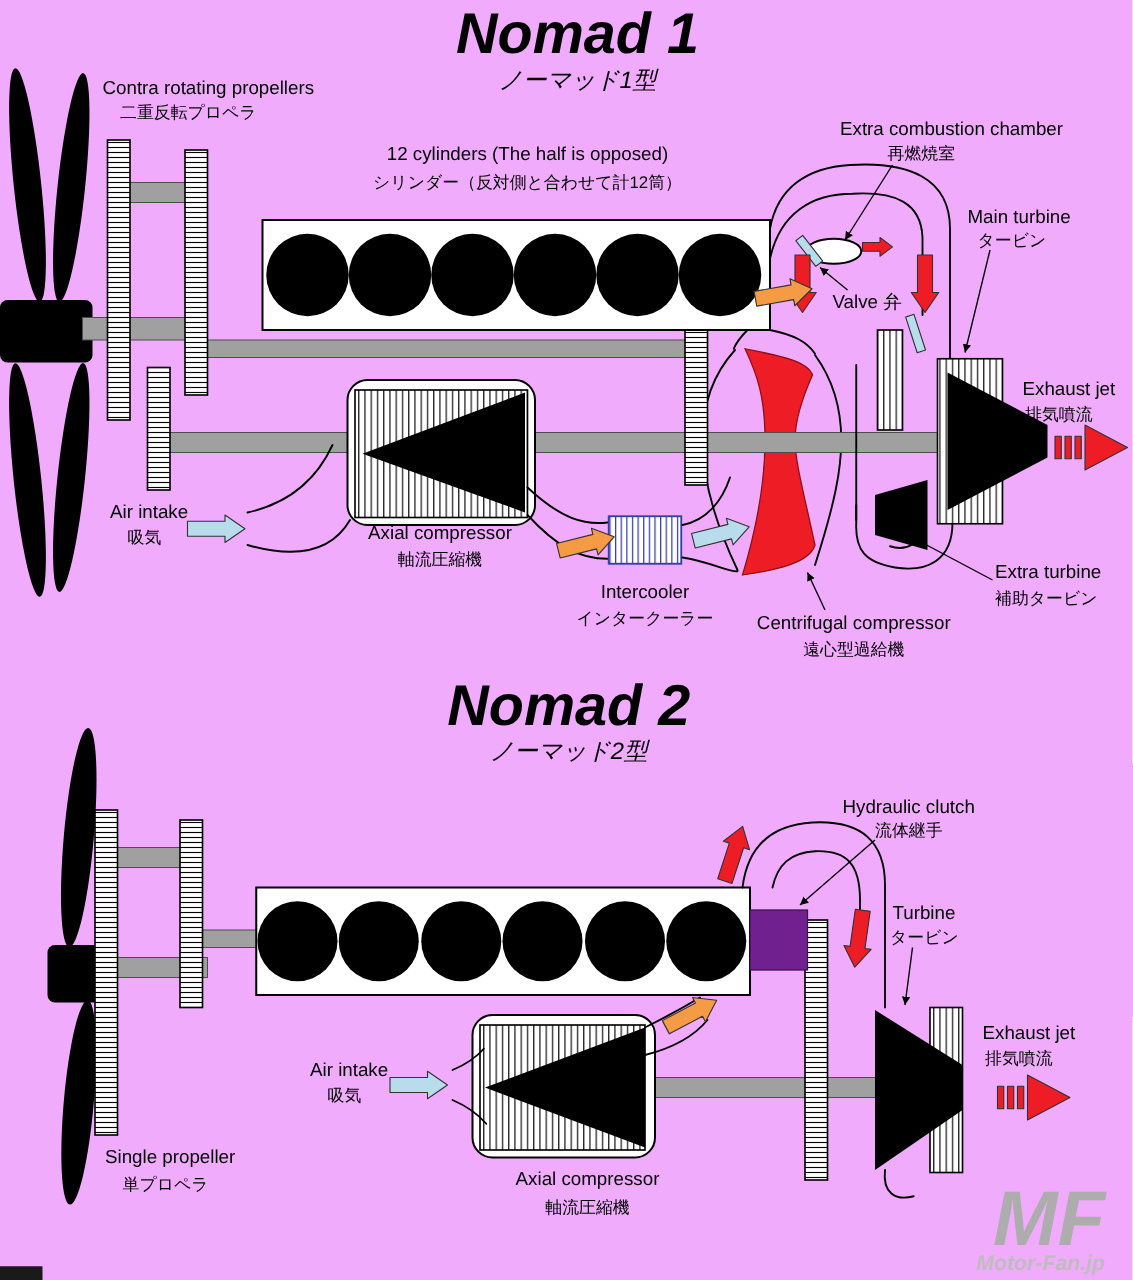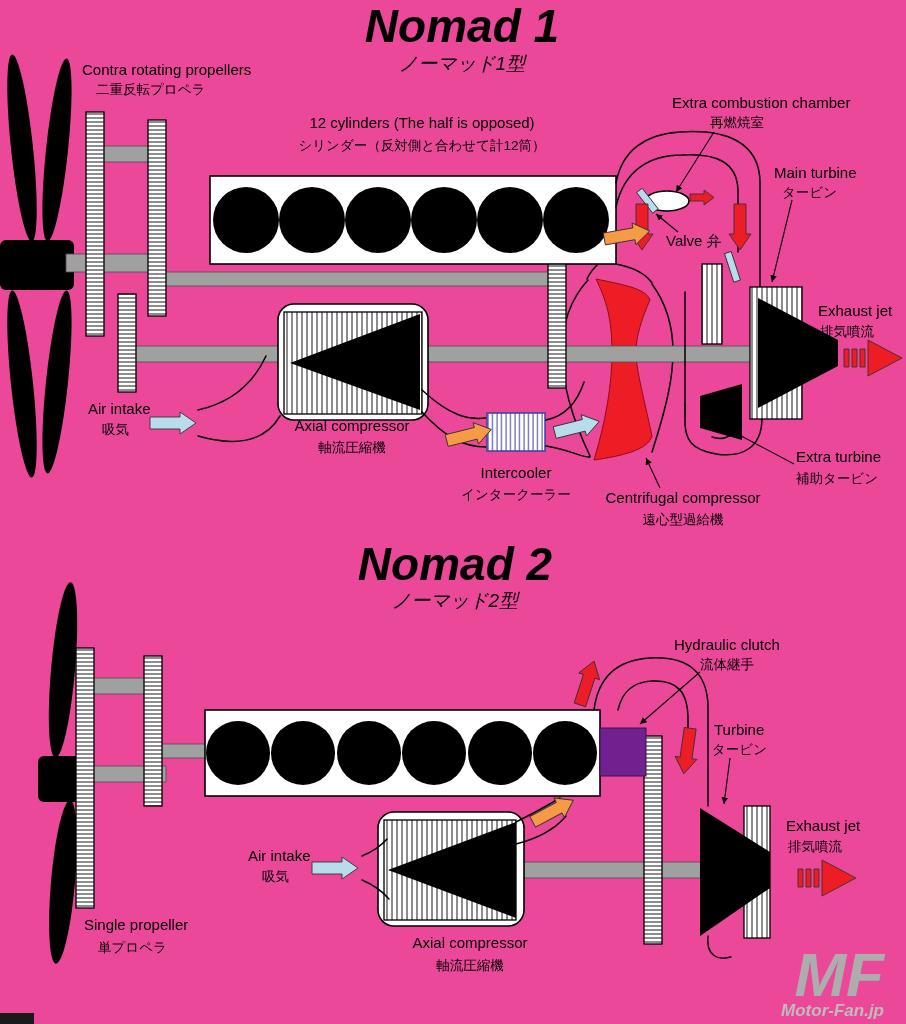--- a/index.html
+++ b/index.html
@@ -1,16 +1,16 @@
 <!DOCTYPE html>
 <html><head>
 <meta charset="utf-8">
 <style>
   html,body{margin:0;padding:0;background:#ffffff;}
-  .stage{position:relative;width:906px;height:1024px;background:#ec4899;overflow:hidden;
+  .stage{position:relative;width:906px;height:1024px;background:#f0abfc;overflow:hidden;
          font-family:"Liberation Sans",sans-serif;}
   svg{display:block;}
   text{fill:#000;}
   .t-title{font:italic 700 46px "Liberation Sans",sans-serif;}
   .t-sub{font:italic 400 19px "Liberation Sans",sans-serif;}
   .t-en{font:400 15px "Liberation Sans",sans-serif;}
   .t-ja{font:400 13.5px "Liberation Sans",sans-serif;}
   .gear{fill:url(#hatchH);stroke:#000;stroke-width:1.3;}
   .stator{fill:url(#hatchV);stroke:#000;stroke-width:1.3;}
   .icx{fill:url(#hatchVb);stroke:#3a3fa0;stroke-width:1.5;}

